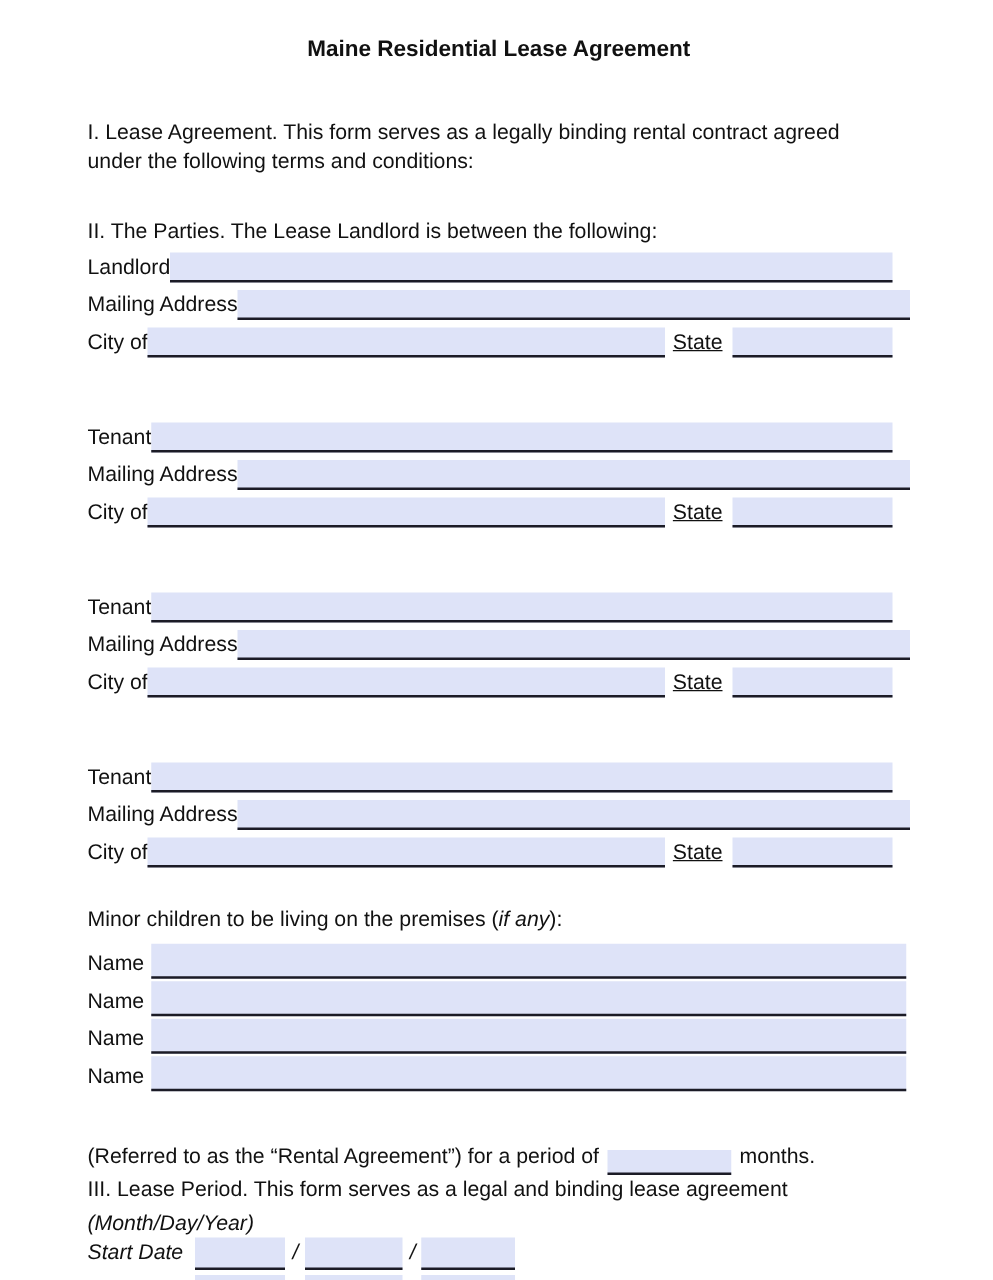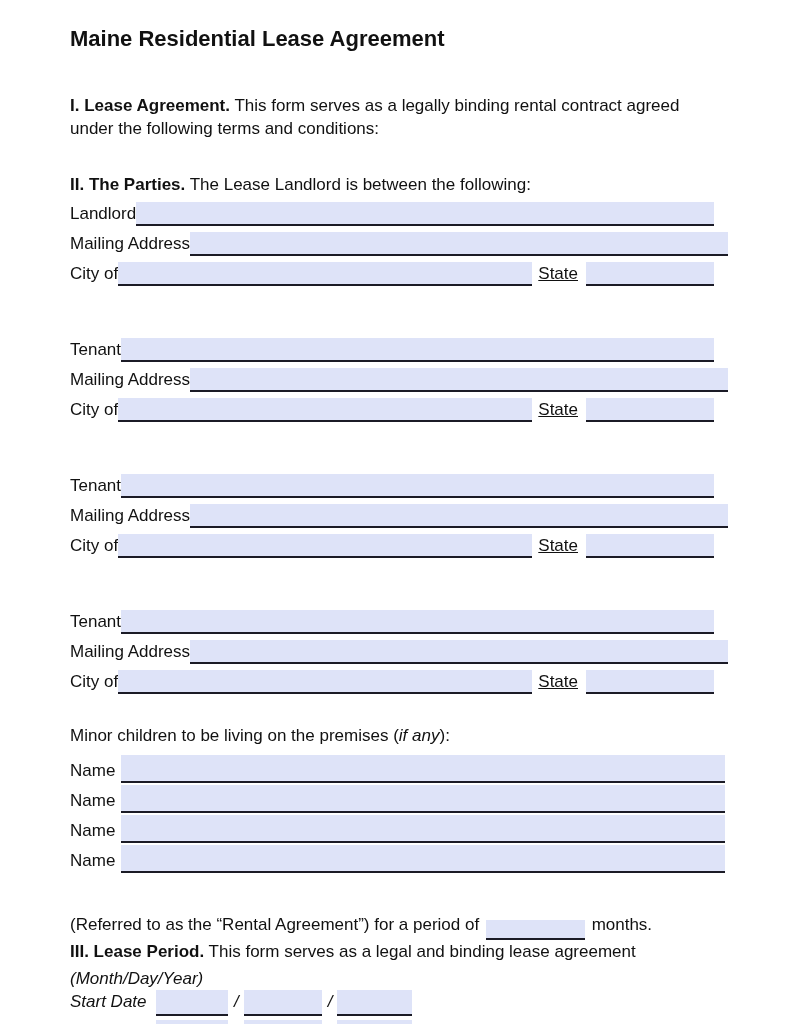--- a/index.html
+++ b/index.html
@@ -7,29 +7,29 @@
   html, body { margin: 0; padding: 0; background: #ffffff; }
   body {
     width: 794px; height: 1024px;
     font-family: "Liberation Sans", sans-serif;
     font-size: 17px; color: #111111;
     overflow: hidden;
   }
   .page { padding: 28px 66px 0 70px; }
 
   .title {
-    font-size: 22px; font-weight: bold; 
+    font-size: 18px; font-weight: bold; text-align: center;
     margin: 0; line-height: 22px;
   }
 
   .para { margin: 0; line-height: 23px; }
   .para .line { display: block; }
   .s1 { margin-top: 44px; }
   .s2head { margin-top: 33px; }
-  b.inline-head { font-weight: bold; }
+  b.inline-head { font-weight: normal; }
 
   
   .frow { display: flex; align-items: flex-end; height: 30px; }
   .flabel { white-space: nowrap; padding-right: 0; line-height: 24px; }
   .ffield {
     flex: 1; min-width: 0; height: 24px;
     background: #dee3f8;
     border: none; border-bottom: 2px solid #1b1b26; border-radius: 0;
     font: inherit; color: #111; padding: 0 4px; outline: none;
   }

